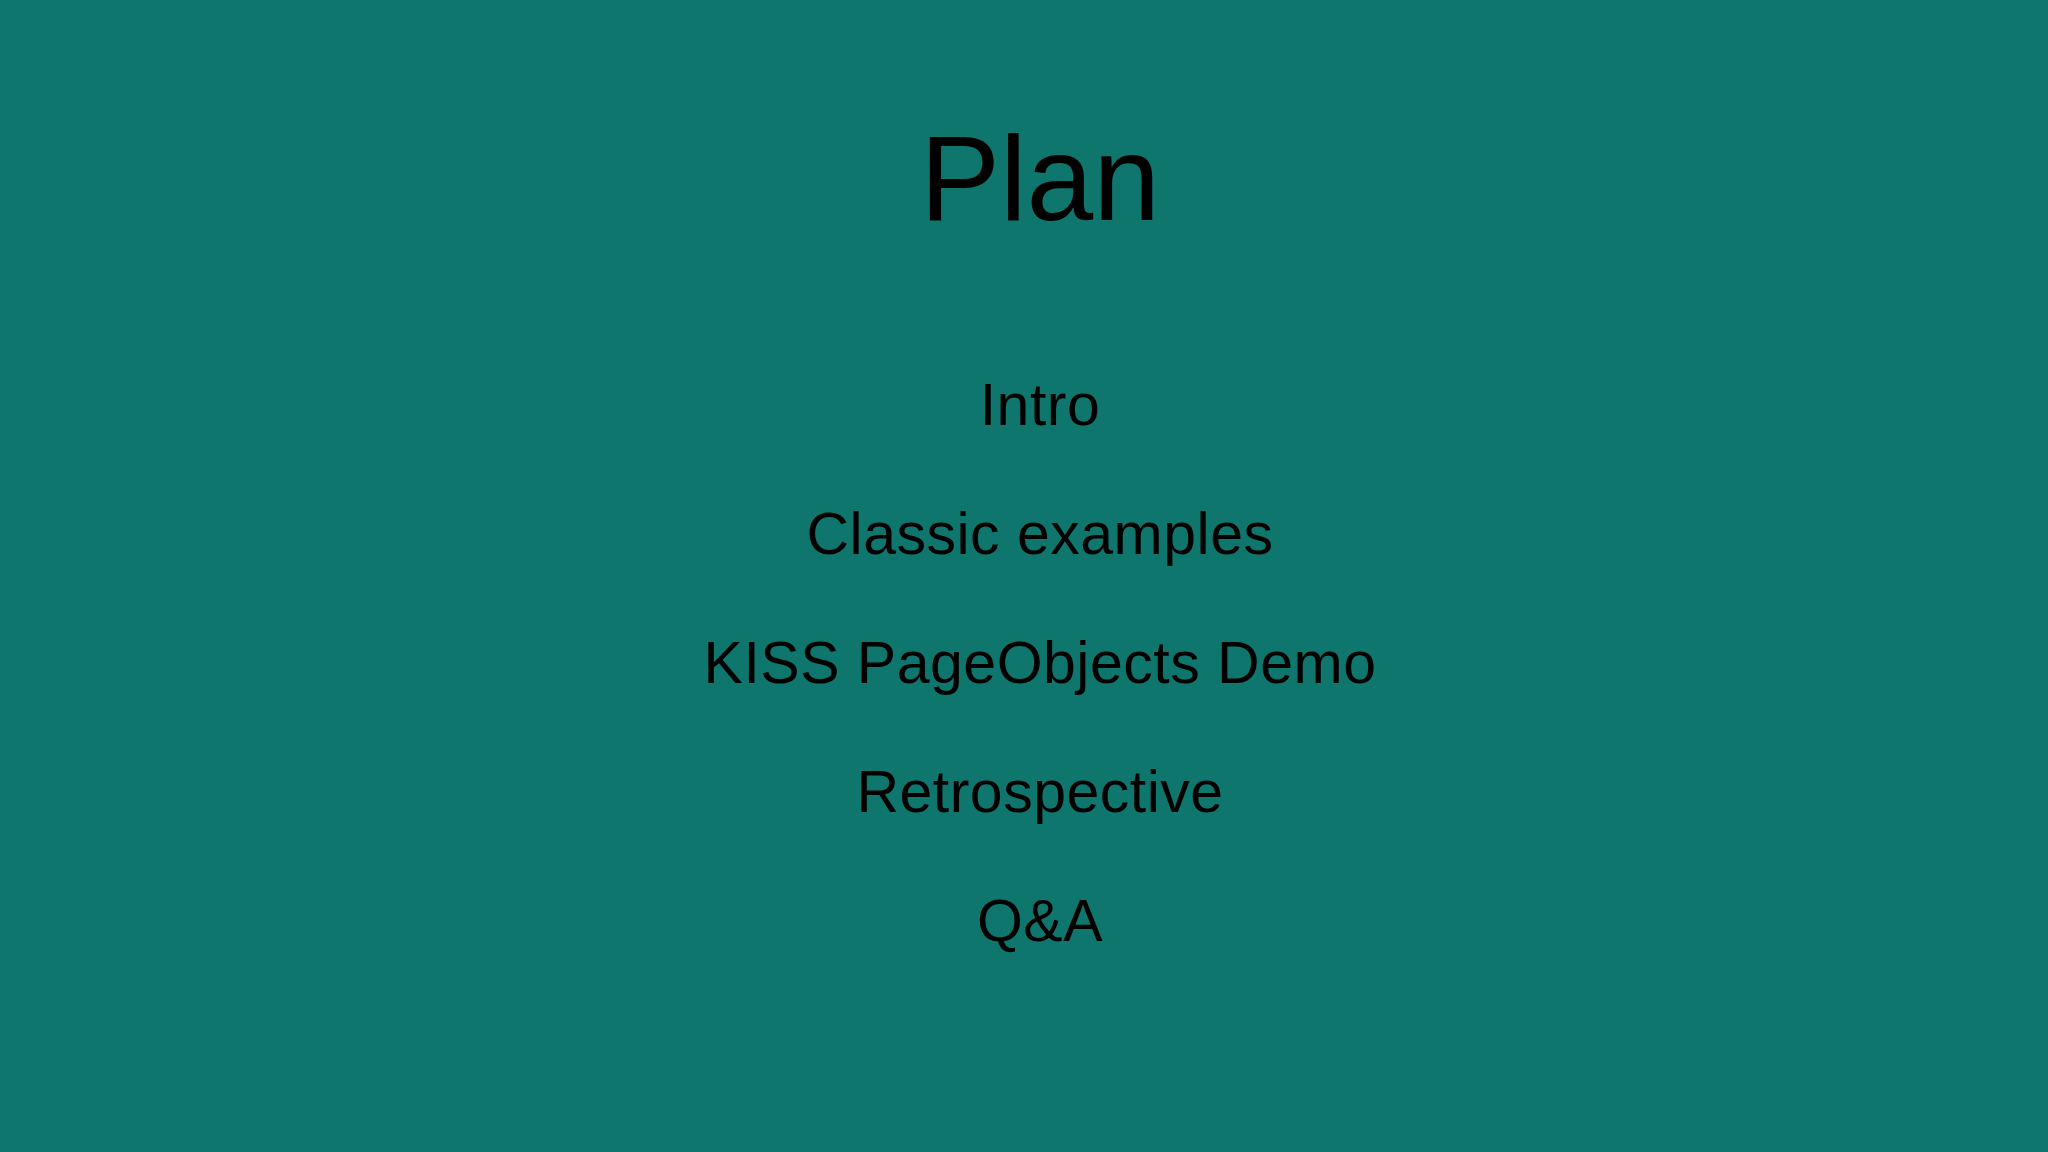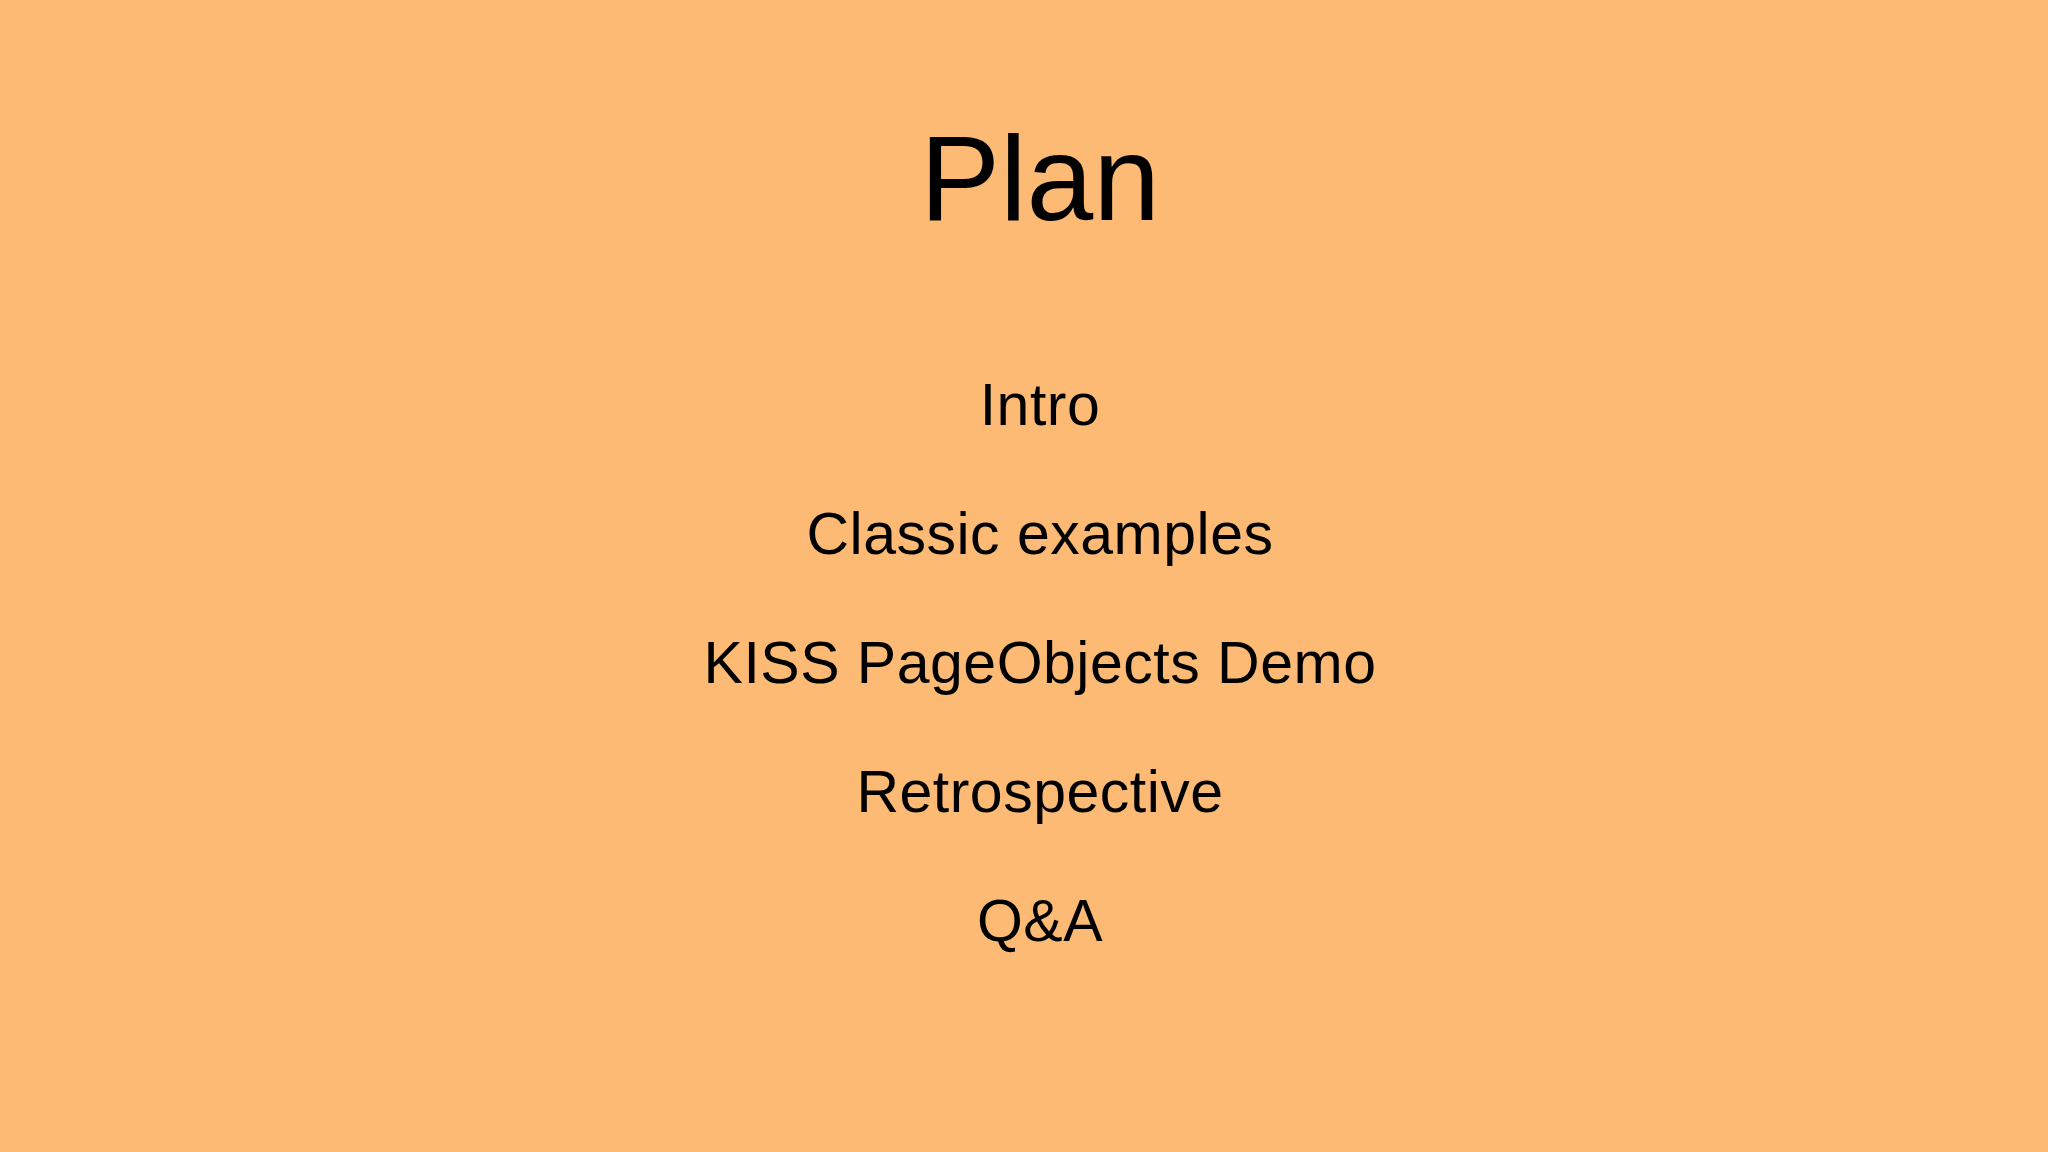--- a/index.html
+++ b/index.html
@@ -8,21 +8,21 @@
     width: 2048px;
     height: 1152px;
     overflow: hidden;
     background: #ffffff;
     font-family: "Liberation Sans", sans-serif;
   }
   .slide {
     position: relative;
     width: 2048px;
     height: 1152px;
-    background: #fdba74;
+    background: #0f766e;
     color: #000000;
     
     --center-shift: 16px;
   }
   .slide-title {
     position: absolute;
     top: 100px;
     left: 0;
     right: 0;
     margin: 0;

